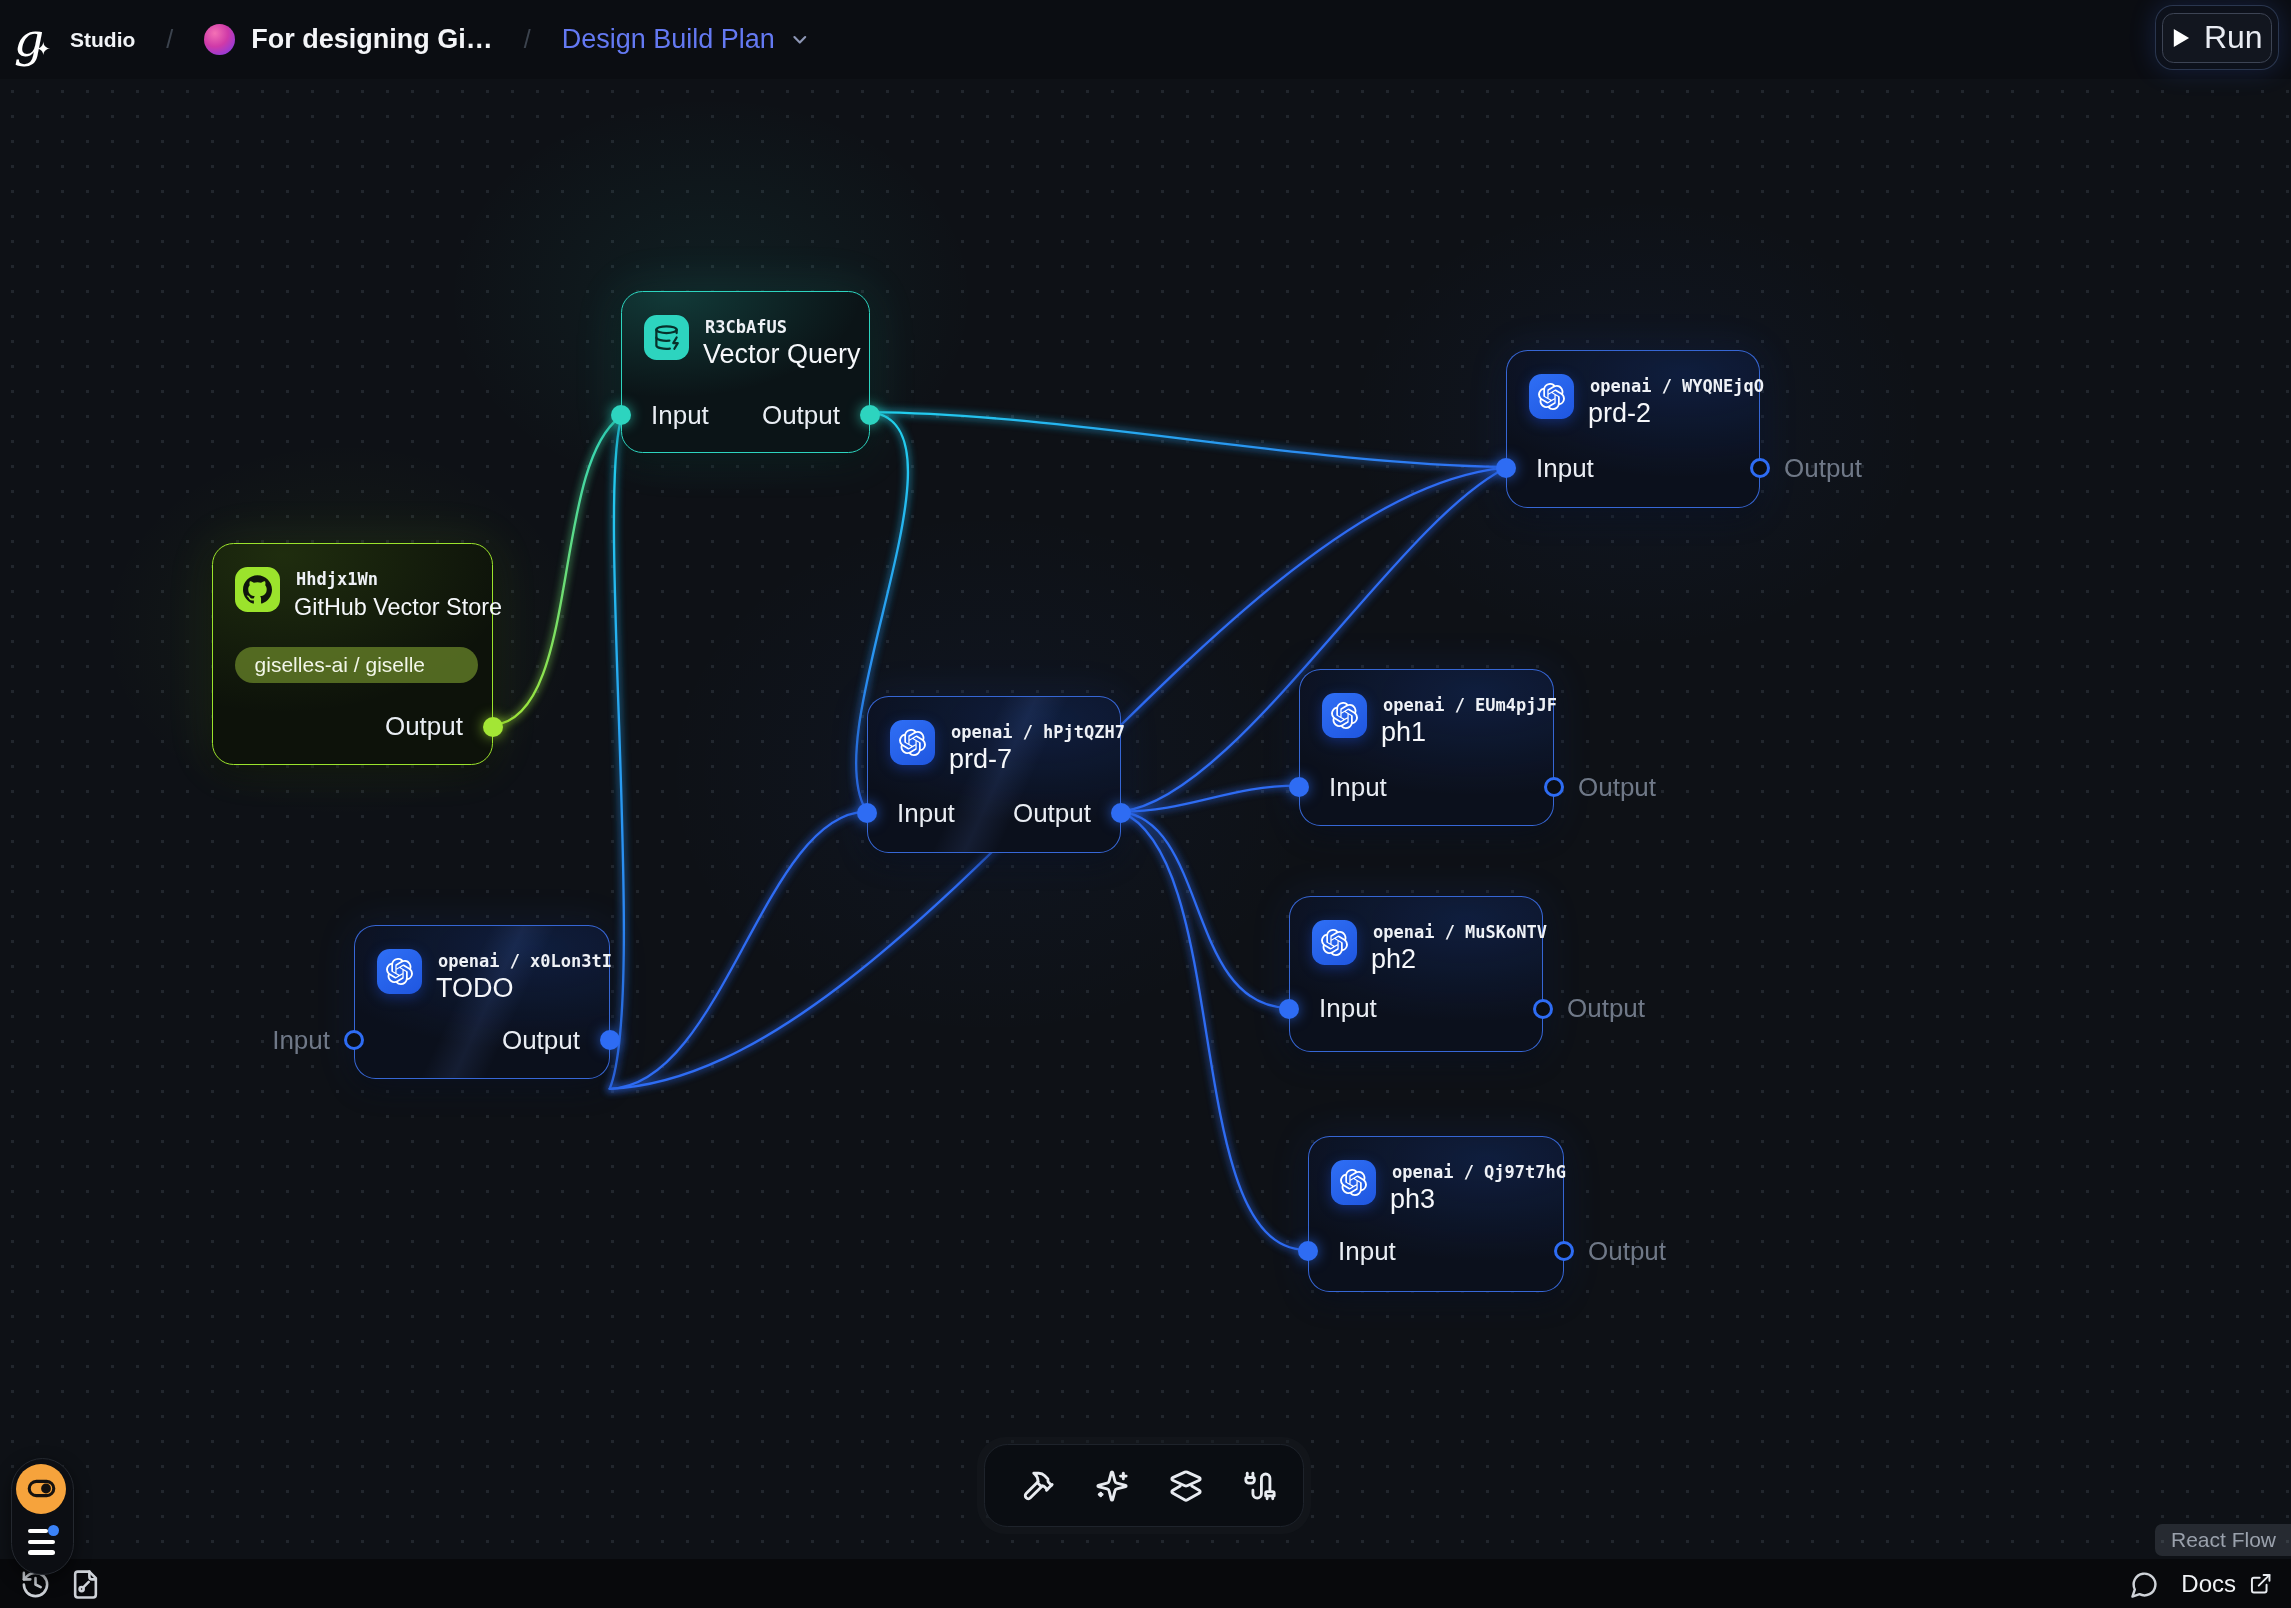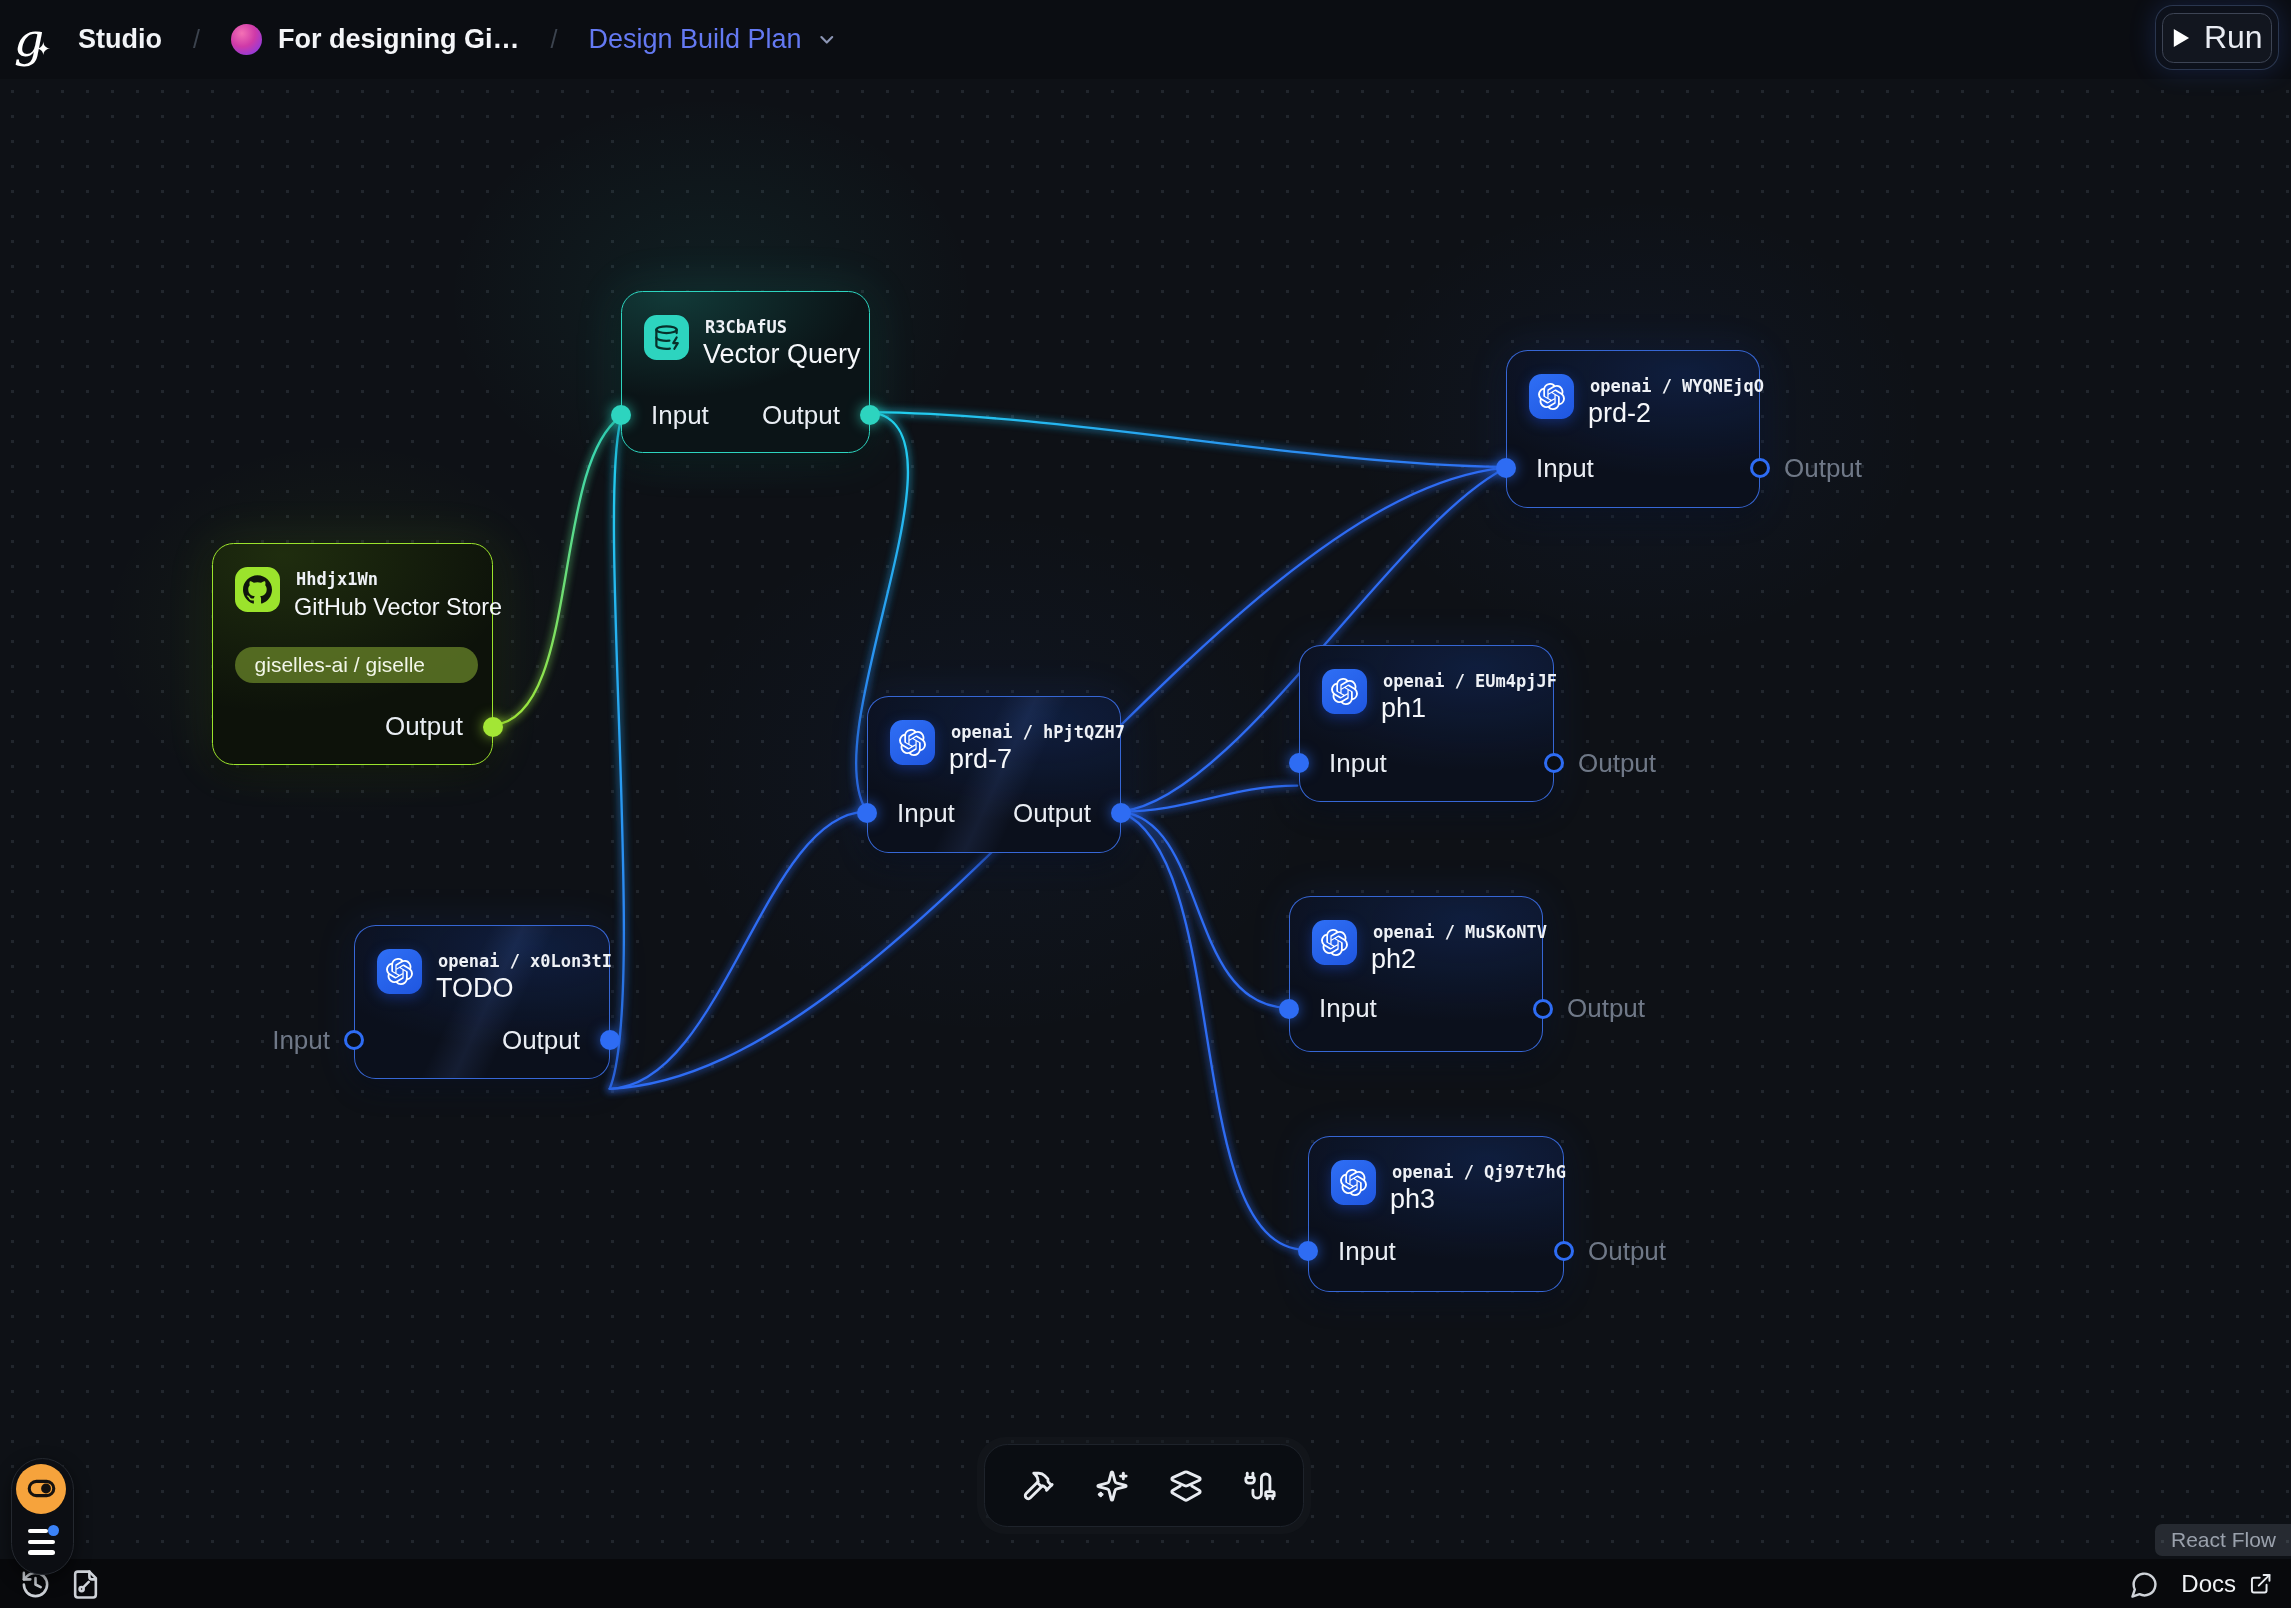--- a/index.html
+++ b/index.html
@@ -16,21 +16,21 @@
     radial-gradient(342px 270px at 342px 630px, rgba(154,227,44,0.06), transparent 70%),
     radial-gradient(414px 324px at 1638px 423px, rgba(46,108,243,0.06), transparent 70%),
     radial-gradient(468px 378px at 990px 774px, rgba(46,108,243,0.05), transparent 70%);}
 
   
   .header{position:absolute;left:0;top:0;width:2292px;height:79px;background:#0b0d12;z-index:50;
     display:flex;align-items:center;}
   .logo{position:relative;width:58px;text-align:center;font-family:"DejaVu Serif",serif;
     font-style:italic;font-size:47px;line-height:79px;color:#fff;}
   .logo .spark{position:absolute;top:9px;right:7.2px;font-size:18px;font-style:normal;color:#fff;}
-  .h-studio{font-size:27px;font-weight:700;color:#f2f4f7;margin-left:20px;}
+  .h-studio{font-size:21px;font-weight:700;color:#f2f4f7;margin-left:12px;}
   .h-sep{color:#3c434e;font-size:25px;margin:0 31px;font-weight:400;}
   .proj-dot{width:31px;height:31px;border-radius:50%;margin-right:16px;
     background:radial-gradient(circle at 35% 30%, #f471b5, #cf3aa8 45%, #7c3aed 95%);}
   .h-proj{font-size:27px;font-weight:600;color:#f4f5f8;}
   .h-flow{font-size:27px;font-weight:500;color:#6479f2;display:flex;align-items:center;gap:14.4px;cursor:pointer;}
   .h-flow svg{stroke:#8d96b5;}
   .run-wrap{position:absolute;right:12.6px;top:5.4px;padding:6.3px;border-radius:18px;
     border:0.9px solid rgba(120,150,215,0.28);background:rgba(40,60,110,0.10);
     box-shadow:0 0 27px rgba(59,110,245,0.20);}
   .run-btn{display:flex;align-items:center;gap:14.4px;justify-content:center;width:110px;height:50px;
@@ -268,21 +268,21 @@
       </svg>
     </div>
   <div class="chiplabel">openai / hPjtQZH7</div>
   <div class="ntitle">prd-7</div>
   <span class="handle f-blue hl" style="top:106px"></span>
   <span class="plabel pl-in" style="top:102px">Input</span>
   <span class="handle f-blue hr" style="top:106px"></span>
   <span class="plabel pl-out" style="top:102px">Output</span>
 </div>
 
-<div class="node blue" style="left:1299px;top:645px;width:255px;height:157px">
+<div class="node blue" style="left:1299px;top:669px;width:255px;height:157px">
   <div class="chip c-blue">
       <svg width="27" height="27" viewBox="0 0 30 30">
         <use href="#sym-openai"></use>
       </svg>
     </div>
   <div class="chiplabel">openai / EUm4pjJF</div>
   <div class="ntitle">ph1</div>
   <span class="handle f-blue hl" style="top:107px"></span>
   <span class="plabel pl-in" style="top:103px">Input</span>
   <span class="handle ring hr" style="top:107px"></span>

